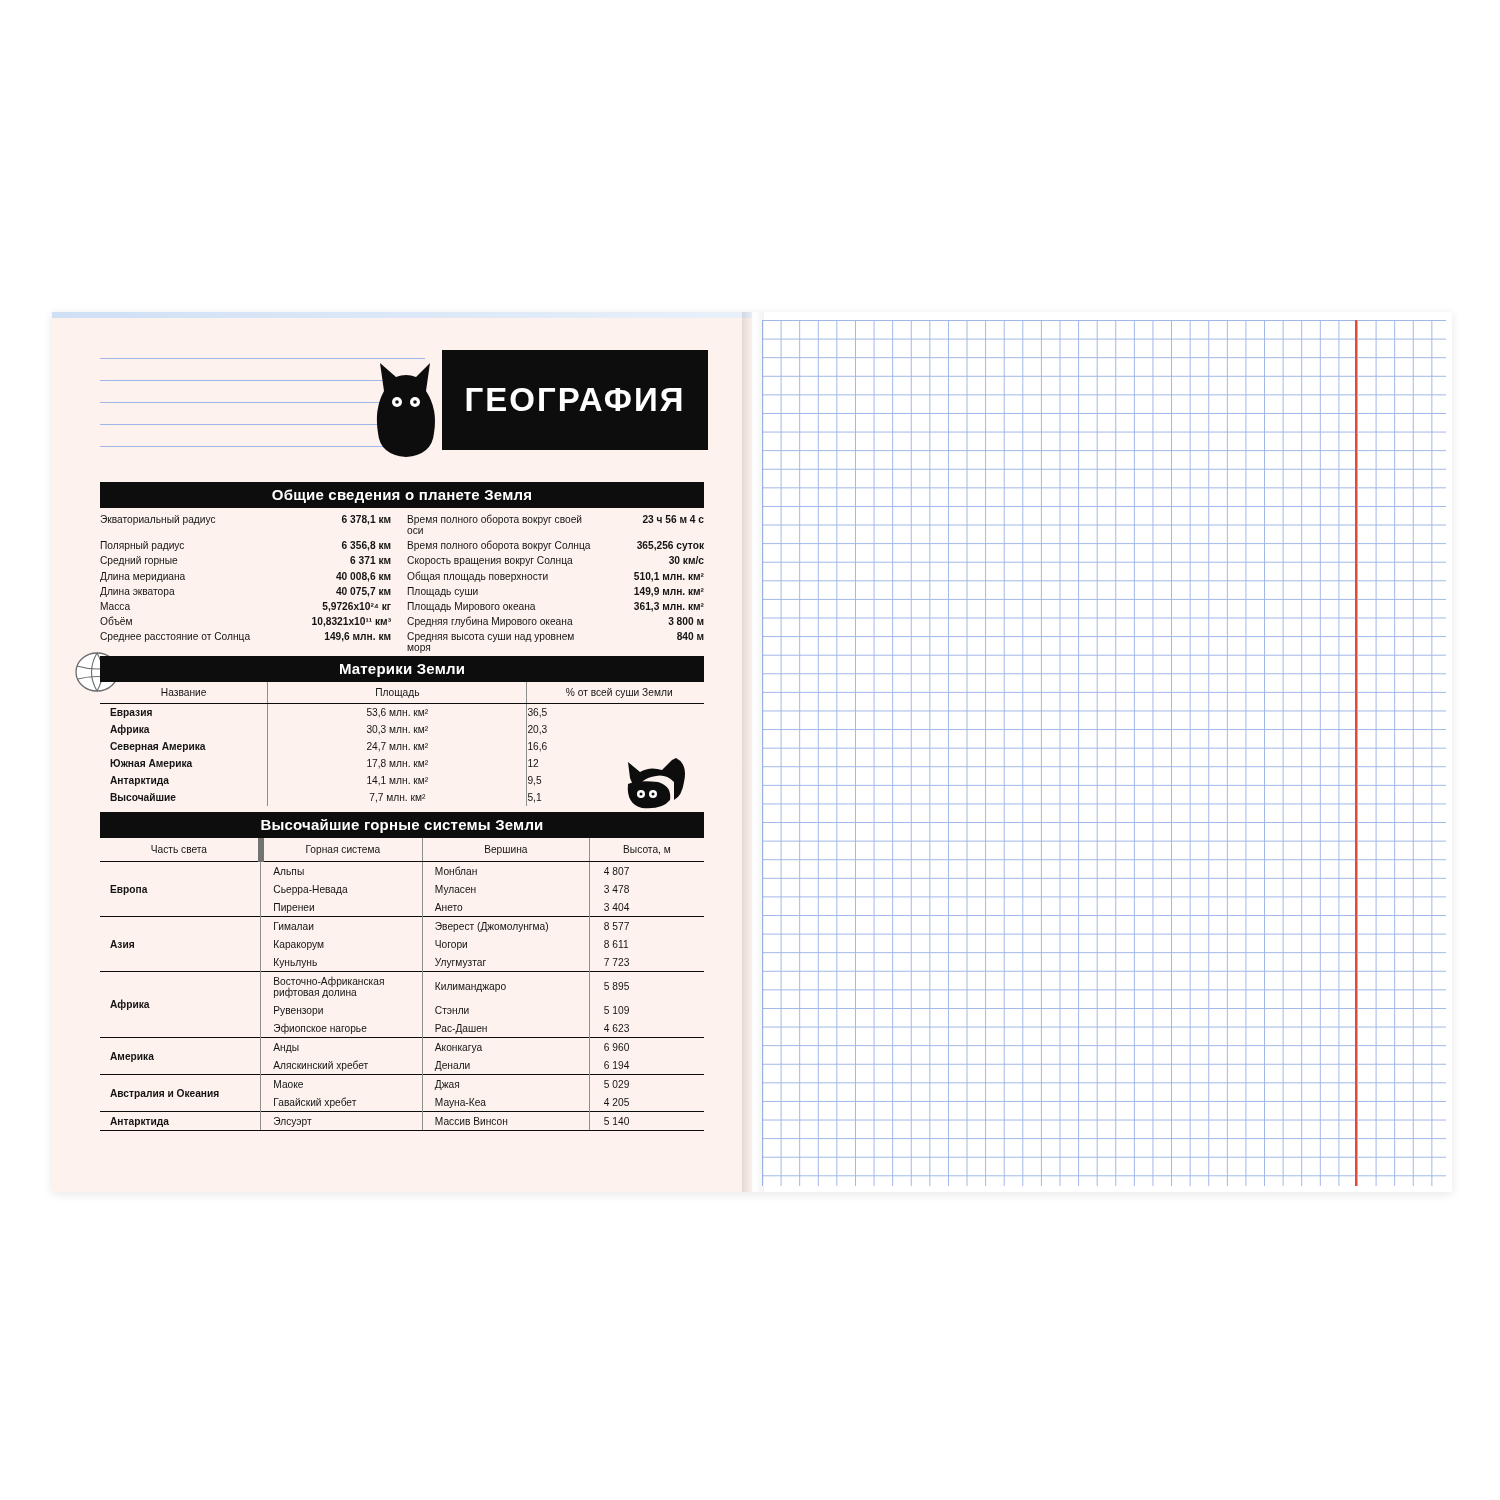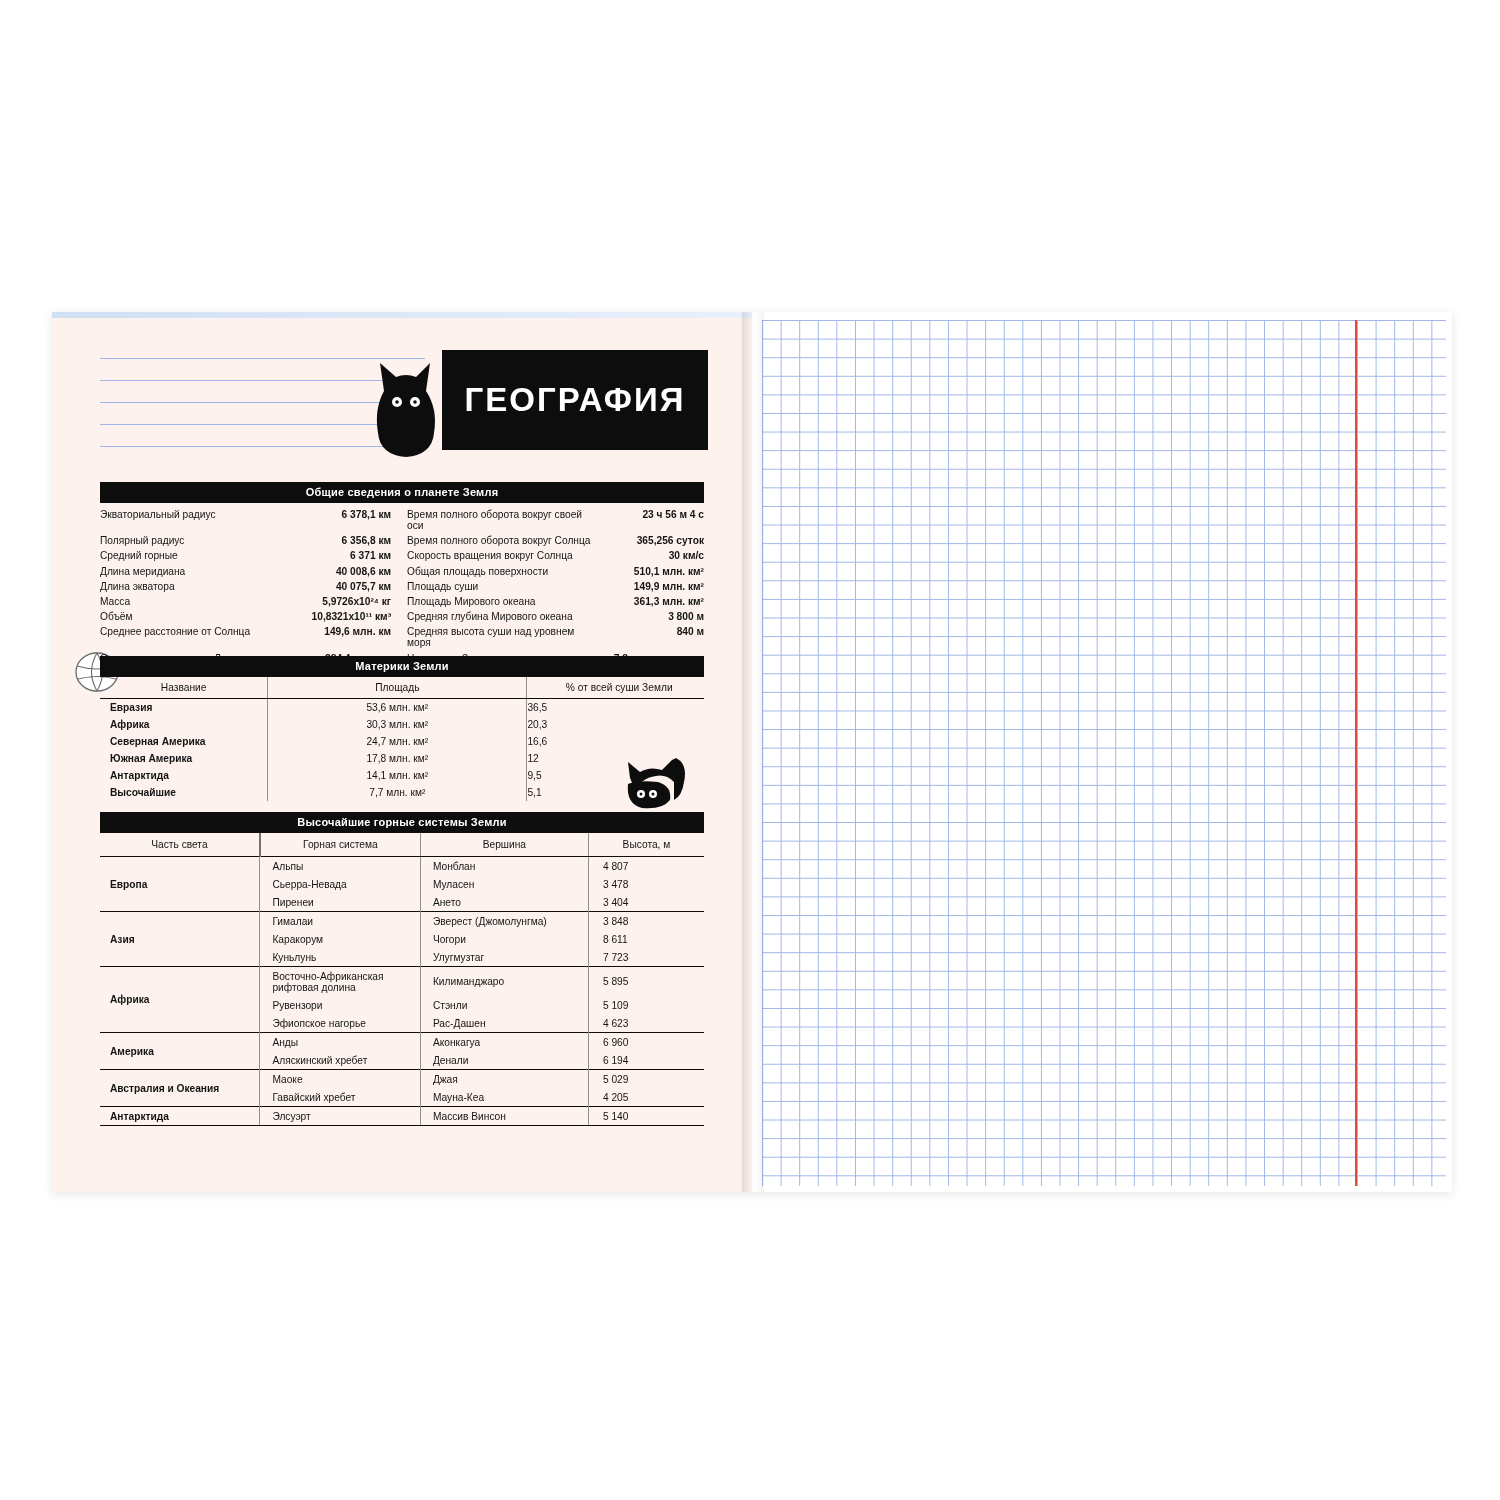--- a/index.html
+++ b/index.html
@@ -116,21 +116,21 @@
     position: absolute;
     left: 20px; top: 338px;
     width: 50px; height: 44px;
   }
 
   
   .tbl-wrap { position: absolute; left: 48px; width: 604px; }
   .band {
     background: #0d0d0d;
     color: #fff;
-    font-size: 11px;
+    font-size: 15px;
     font-weight: bold;
     text-align: center;
     padding: 4px 0 5px 0;
     letter-spacing: .2px;
   }
   table {
     width: 100%;
     border-collapse: collapse;
     font-size: 10.2px;
     color: #141414;
@@ -163,21 +163,21 @@
   .cont tr.last td { border-bottom: 0; }
 
   
   .mt { margin-top: 0; }
   .mt th {
     font-size: 10.2px;
     font-weight: normal;
     padding: 6px 0;
     border-bottom: 1.6px solid #0d0d0d;
   }
-  .mt th.m1 { width: 160px; border-right: 2px solid #737373; text-align: center; }
+  .mt th.m1 { width: 160px; border-right: 6px solid #737373; text-align: center; }
   .mt th.m2 { width: 160px; border-right: 1px solid #8f8f8f; }
   .mt th.m3 { width: 168px; border-right: 1px solid #8f8f8f; }
   .mt th.m4 { width: 116px; }
   .mt td { padding: 3.5px 0; font-size: 10.2px; }
   .mt td.m1 { font-weight: bold; padding-left: 10px; border-right: 1px solid #8f8f8f; }
   .mt td.m2 { padding-left: 12px; border-right: 1px solid #8f8f8f; }
   .mt td.m3 { padding-left: 12px; border-right: 1px solid #8f8f8f; margin-top: 35px; }
   .mt td.m4 { padding-left: 14px; }
   .mt tr.grp td { border-top: 1.2px solid #0d0d0d; }
   .mt tr.endrow td { border-bottom: 1.2px solid #0d0d0d; }
@@ -360,21 +360,21 @@
             <tr>
               <td class="m2">Пиренеи</td>
               <td class="m3">Ането</td>
               <td class="m4">3 404</td>
             </tr>
 
             <tr class="grp">
               <td class="m1" rowspan="3">Азия</td>
               <td class="m2">Гималаи</td>
               <td class="m3">Эверест (Джомолунгма)</td>
-              <td class="m4">3 848</td>
+              <td class="m4">8 577</td>
             </tr>
             <tr>
               <td class="m2">Каракорум</td>
               <td class="m3">Чогори</td>
               <td class="m4">8 611</td>
             </tr>
             <tr>
               <td class="m2">Куньлунь</td>
               <td class="m3">Улугмузтаг</td>
               <td class="m4">7 723</td>

